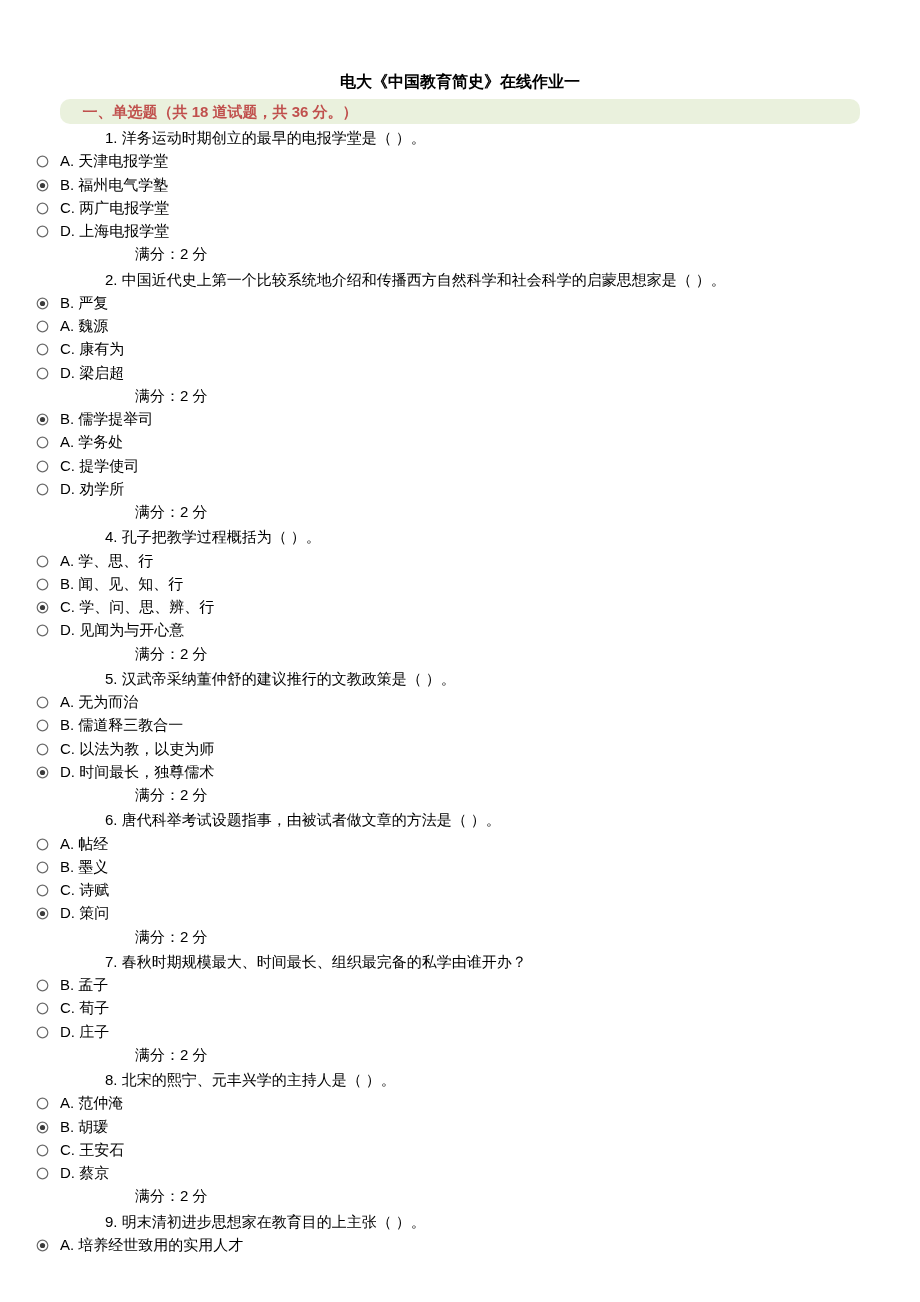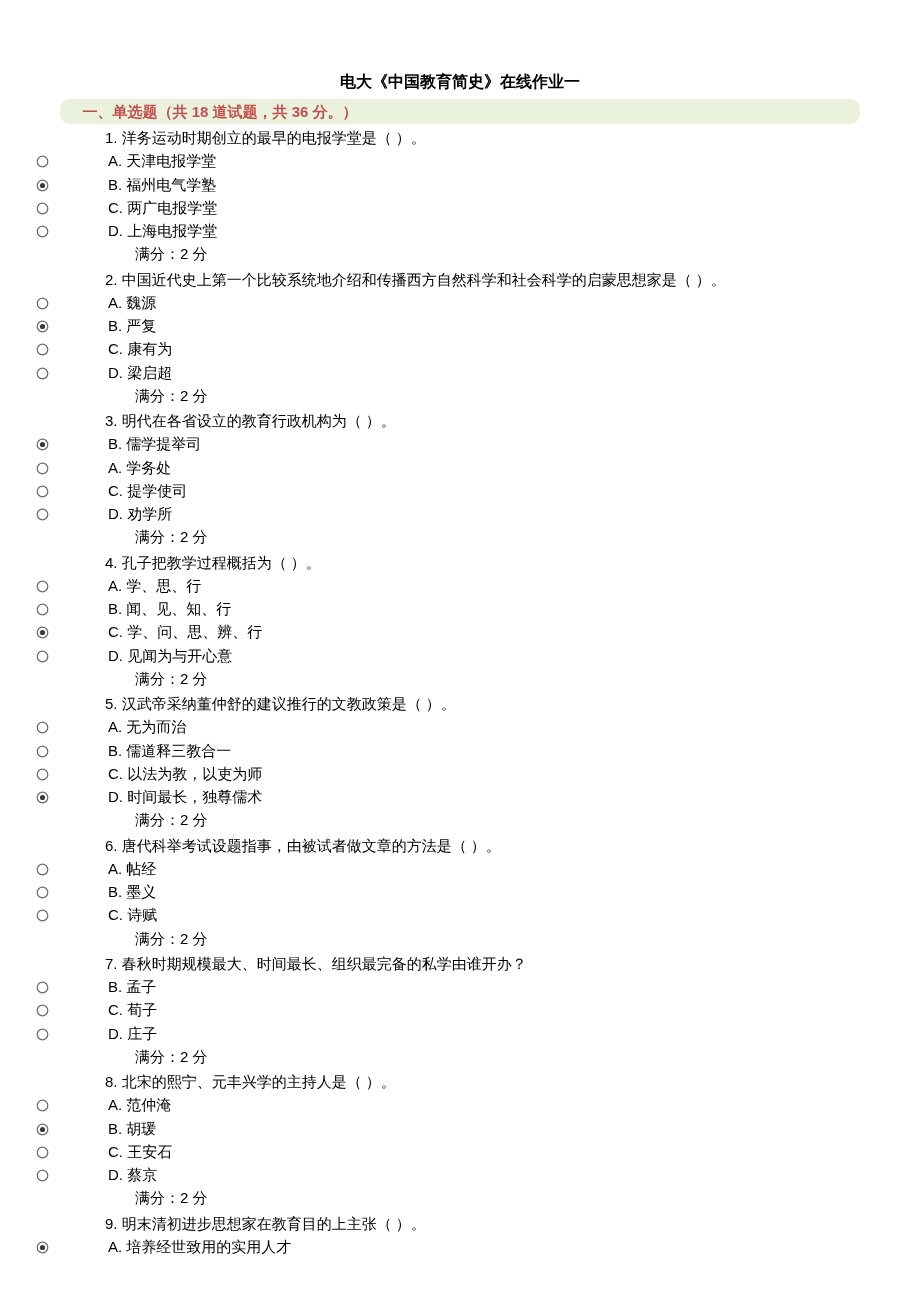--- a/index.html
+++ b/index.html
@@ -29,21 +29,20 @@
     border-radius: 10px;
   }
   .qtext {
     text-indent: 3em;
     margin-top: 2px;
   }
   .opt-row {
     display: flex;
     align-items: center;
     margin-left: -28px;
-    gap: 48px;
   }
   .radio-icon {
     width: 20px;
     flex: 0 0 20px;
     text-align: center;
     color: #5a5a5a;
     font-size: 11px;
     line-height: 1;
     position: relative;
     top: 1px;
@@ -96,51 +95,50 @@
         </svg>
       </span>
       <span class="opt-label">D.  上海电报学堂</span>
     </div>
     <div class="score">满分：2 分</div>
     <div class="qtext">2.  中国近代史上第一个比较系统地介绍和传播西方自然科学和社会科学的启蒙思想家是（    ）。</div>
     <div class="opt-row">
       <span class="radio-icon">
         <svg width="13" height="13" viewBox="0 0 13 13">
           <circle cx="6.5" cy="6.5" r="5.3" fill="none" stroke="#6b6b6b" stroke-width="1.2"></circle>
+          <circle cx="6.5" cy="6.5" r="2.6" fill="#3b3b3b"></circle>
+        </svg>
+      </span>
+      <span class="opt-label">B.  严复</span>
+    </div>
+    <div class="opt-row">
+      <span class="radio-icon">
+        <svg width="13" height="13" viewBox="0 0 13 13">
+          <circle cx="6.5" cy="6.5" r="5.3" fill="none" stroke="#6b6b6b" stroke-width="1.2"></circle>
         </svg>
       </span>
       <span class="opt-label">A.  魏源</span>
     </div>
     <div class="opt-row">
       <span class="radio-icon">
         <svg width="13" height="13" viewBox="0 0 13 13">
           <circle cx="6.5" cy="6.5" r="5.3" fill="none" stroke="#6b6b6b" stroke-width="1.2"></circle>
-          <circle cx="6.5" cy="6.5" r="2.6" fill="#3b3b3b"></circle>
-        </svg>
-      </span>
-      <span class="opt-label">B.  严复</span>
-    </div>
-    <div class="opt-row">
-      <span class="radio-icon">
-        <svg width="13" height="13" viewBox="0 0 13 13">
-          <circle cx="6.5" cy="6.5" r="5.3" fill="none" stroke="#6b6b6b" stroke-width="1.2"></circle>
         </svg>
       </span>
       <span class="opt-label">C.  康有为</span>
     </div>
     <div class="opt-row">
       <span class="radio-icon">
         <svg width="13" height="13" viewBox="0 0 13 13">
           <circle cx="6.5" cy="6.5" r="5.3" fill="none" stroke="#6b6b6b" stroke-width="1.2"></circle>
         </svg>
       </span>
       <span class="opt-label">D.  梁启超</span>
     </div>
     <div class="score">满分：2 分</div>
-    <div class="qtext">3.  明代在各省设立的教育行政机构为（   ）。</div>
     <div class="opt-row">
       <span class="radio-icon">
         <svg width="13" height="13" viewBox="0 0 13 13">
           <circle cx="6.5" cy="6.5" r="5.3" fill="none" stroke="#6b6b6b" stroke-width="1.2"></circle>
           <circle cx="6.5" cy="6.5" r="2.6" fill="#3b3b3b"></circle>
         </svg>
       </span>
       <span class="opt-label">B.  儒学提举司</span>
     </div>
     <div class="opt-row">
@@ -255,20 +253,29 @@
       </span>
       <span class="opt-label">B.  墨义</span>
     </div>
     <div class="opt-row">
       <span class="radio-icon">
         <svg width="13" height="13" viewBox="0 0 13 13">
           <circle cx="6.5" cy="6.5" r="5.3" fill="none" stroke="#6b6b6b" stroke-width="1.2"></circle>
         </svg>
       </span>
       <span class="opt-label">C.  诗赋</span>
+    </div>
+    <div class="opt-row">
+      <span class="radio-icon">
+        <svg width="13" height="13" viewBox="0 0 13 13">
+          <circle cx="6.5" cy="6.5" r="5.3" fill="none" stroke="#6b6b6b" stroke-width="1.2"></circle>
+          <circle cx="6.5" cy="6.5" r="2.6" fill="#3b3b3b"></circle>
+        </svg>
+      </span>
+      <span class="opt-label">D.  策问</span>
     </div>
     <div class="score">满分：2 分</div>
     <div class="qtext">7.  春秋时期规模最大、时间最长、组织最完备的私学由谁开办？</div>
     <div class="opt-row">
       <span class="radio-icon">
         <svg width="13" height="13" viewBox="0 0 13 13">
           <circle cx="6.5" cy="6.5" r="5.3" fill="none" stroke="#6b6b6b" stroke-width="1.2"></circle>
         </svg>
       </span>
       <span class="opt-label">B.  孟子</span>

